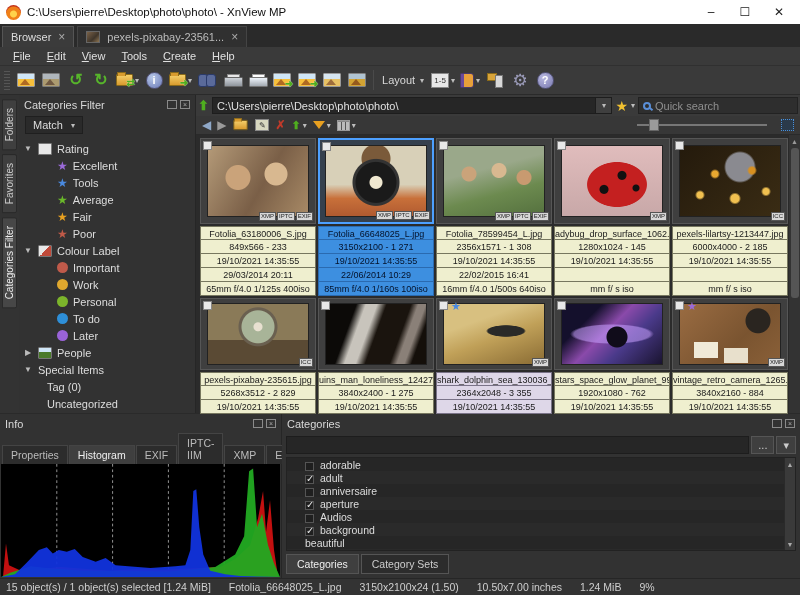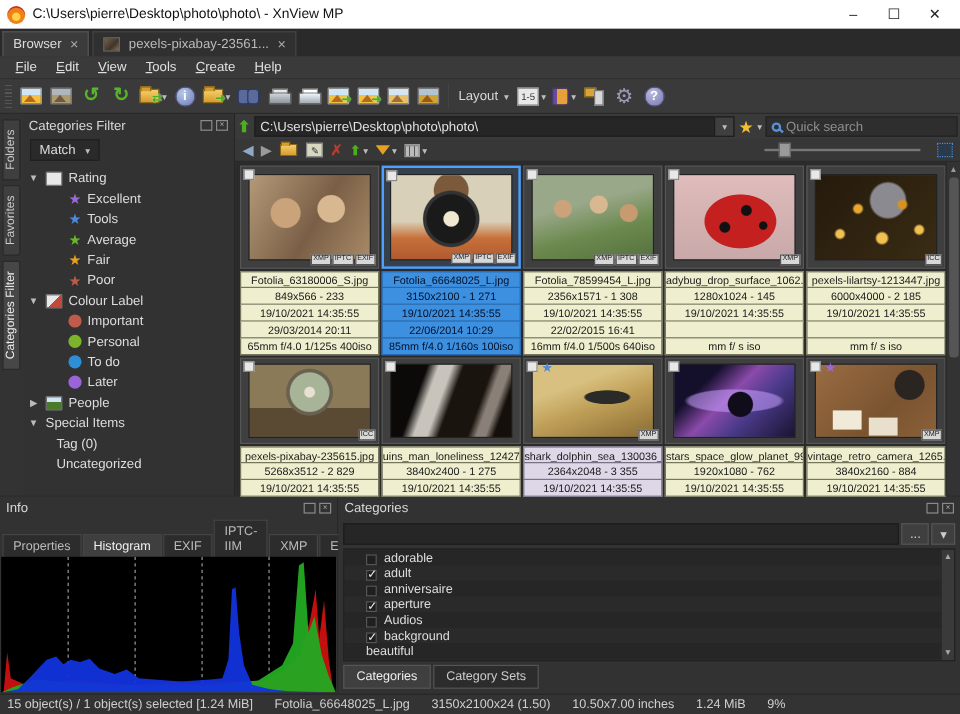--- a/index.html
+++ b/index.html
@@ -376,20 +376,24 @@
           <div class="trow">
               <span class="texp">▼</span>
               <span class="gicon"></span>
               <span>Colour Label</span>
             </div>
           <div class="trow ind2">
               <span class="dot" style="background:#c05a4a"></span>
               <span>Important</span>
             </div>
           <div class="trow ind2">
+              <span class="dot" style="background:#e0a82e"></span>
+              <span>Work</span>
+            </div>
+          <div class="trow ind2">
               <span class="dot" style="background:#7cb52b"></span>
               <span>Personal</span>
             </div>
           <div class="trow ind2">
               <span class="dot" style="background:#2e8fd8"></span>
               <span>To do</span>
             </div>
           <div class="trow ind2">
               <span class="dot" style="background:#9a63d8"></span>
               <span>Later</span>

